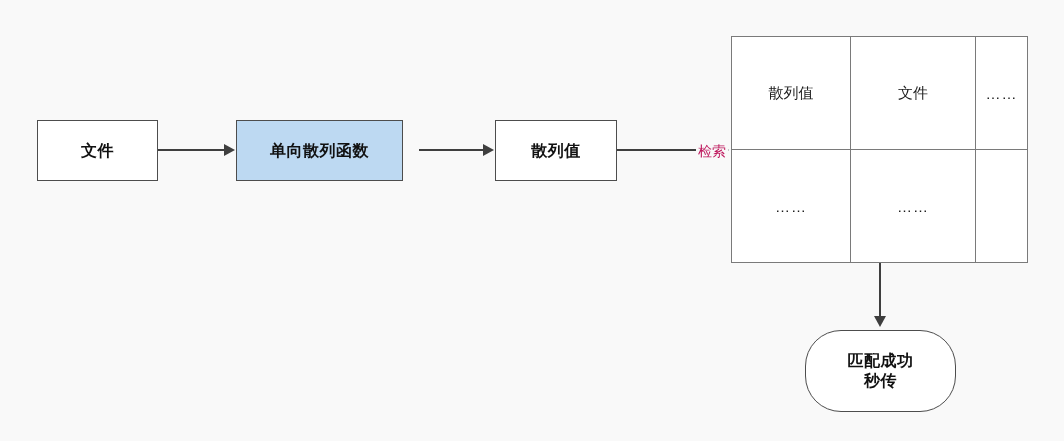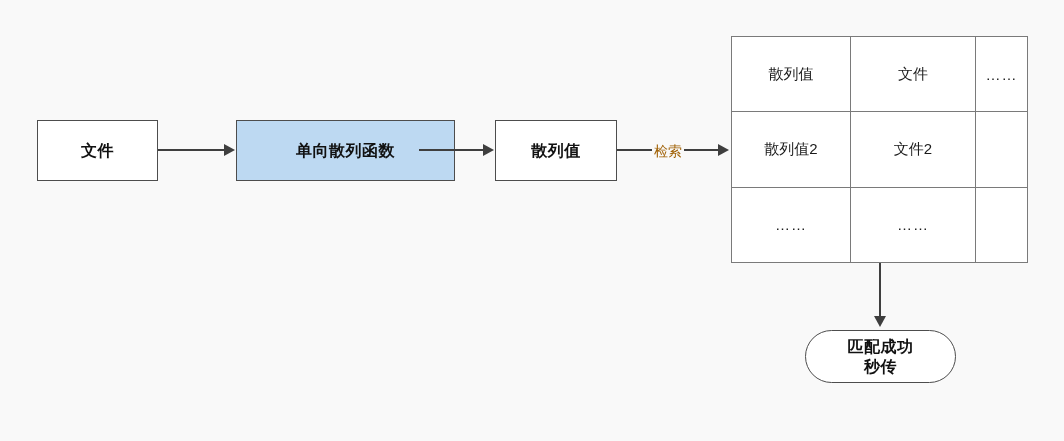--- a/index.html
+++ b/index.html
@@ -38,23 +38,23 @@
   .node.accent {
     background: #bdd9f2;
     border-color: #4d4d4d;
   }
   .node.pill {
     border-radius: 36px;
   }
 
   
   #node-file        { left: 37px;  top: 120px; width: 121px; height: 61px; }
-  #node-hash-func   { left: 236px; top: 120px; width: 219px; height: 61px; }
+  #node-hash-func   { left: 236px; top: 120px; width: 167px; height: 61px; }
   #node-hash-value  { left: 495px; top: 120px; width: 122px; height: 61px; }
-  #node-match       { left: 805px; top: 330px; width: 151px; height: 53px; }
+  #node-match       { left: 805px; top: 330px; width: 151px; height: 82px; }
 
   
   .conn {
     position: absolute;
     background: #3f3f3f;
   }
   .conn.h { height: 1.6px; }
   .conn.v { width: 1.6px; }
 
   .arrowhead {
@@ -82,25 +82,26 @@
 
   #conn-hash-to-table     { left: 617px; top: 149px; width: 102px; }
   #arrow-hash-to-table    { left: 718px; top: 144px; }
 
   #conn-table-to-match    { left: 879px; top: 263px; height: 55px; }
   #arrow-table-to-match   { left: 874px; top: 316px; }
 
   .edge-label {
     position: absolute;
     background: #f9f9f9;
-    color: #a16207;
+    color: #be185d;
     font-size: 14px;
     line-height: 1;
     padding: 2px 2px;
     white-space: nowrap;
+    margin-left: 44px;
   }
   #label-retrieve { left: 652px; top: 142px; }
 
   
   #lookup-table {
     position: absolute;
     left: 731px;
     top: 36px;
     width: 296px;
     height: 227px;
@@ -167,25 +168,20 @@
         <col class="c2">
         <col class="c3">
     </colgroup>
     <tbody>
       <tr>
         <td>散列值</td>
         <td>文件</td>
         <td class="dots">……</td>
       </tr>
       <tr>
-        <td>散列值2</td>
-        <td>文件2</td>
-        <td></td>
-      </tr>
-      <tr>
         <td class="dots">……</td>
         <td class="dots">……</td>
         <td></td>
       </tr>
     </tbody>
   </table>
 
 </div>
 
 </body></html>

